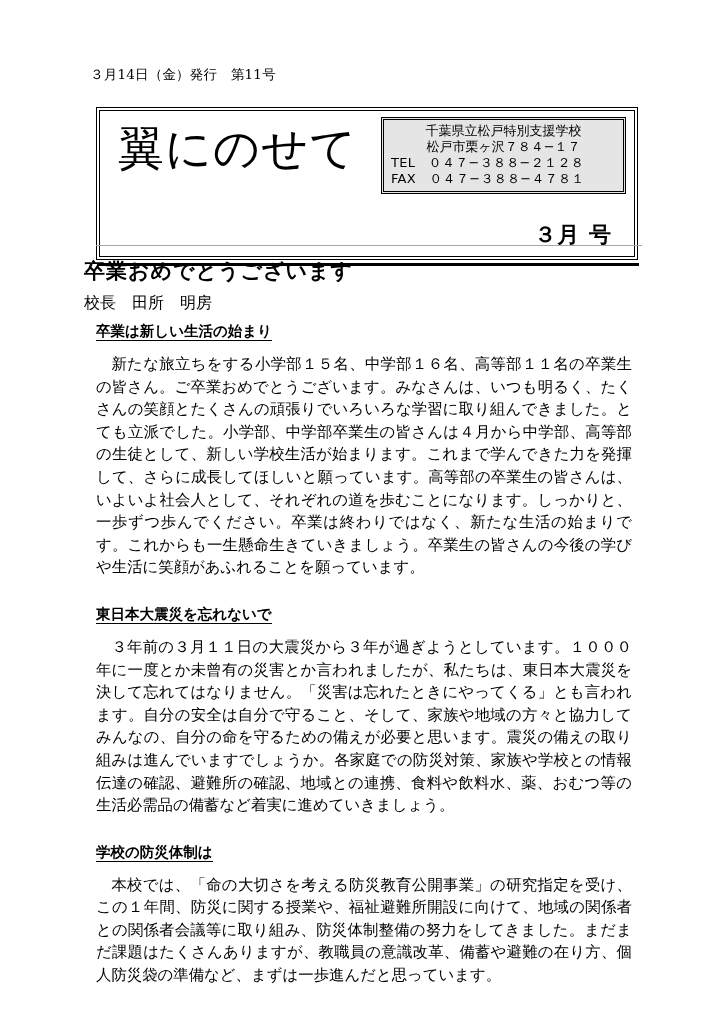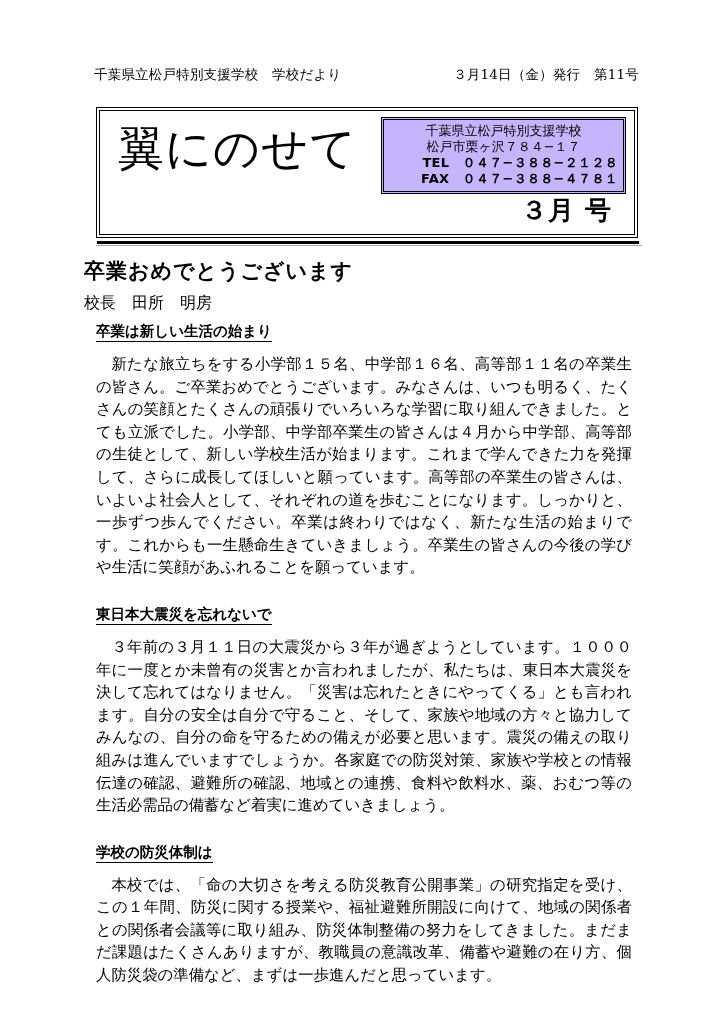--- a/index.html
+++ b/index.html
@@ -38,21 +38,21 @@
   }
   .runhead .rh-left { margin-left: 4px; }
   .runhead .rh-right { margin-right: 2px; }
 
   
   .masthead {
     position: absolute;
     top: 107px;
     left: 96px;
     width: 542px;
-    height: 131px;
+    height: 153px;
     box-sizing: border-box;
     border: 1px solid #000;
     background: #ffffff;
     padding: 2px;
   }
   .masthead-inner {
     position: relative;
     width: 100%;
     height: 100%;
     box-sizing: border-box;
@@ -98,55 +98,54 @@
     letter-spacing: 0.5px;
     white-space: nowrap;
   }
 
   .mast-issue {
     position: absolute;
     right: 22px;
     bottom: 6px;
     font-family: "DejaVu Sans", sans-serif;
     font-weight: bold;
-    font-size: 26px;
+    font-size: 22px;
     letter-spacing: 1px;
     white-space: nowrap;
   }
 
   
   .infobox {
     position: absolute;
     top: 6px;
     right: 8px;
     width: 245px;
     box-sizing: border-box;
     border: 1px solid #000;
     padding: 1px;
-    background: #c4b5fd;
+    background: #e5e5e5;
   }
   .infobox-inner {
     box-sizing: border-box;
     border: 1px solid #000;
     padding: 3px 5px 4px 5px;
     text-align: center;
   }
   .infobox-line {
     font-family: "DejaVu Sans", sans-serif;
     font-size: 13px;
     line-height: 16px;
     white-space: nowrap;
     letter-spacing: 0px;
   }
   .infobox-line.tel,
   .infobox-line.fax {
-    text-align: right;
+    text-align: left;
     padding-left: 2px;
     letter-spacing: 0.3px;
-    font-weight: bold;
   }
 
   
   .article {
     position: absolute;
     top: 255px;
     left: 84px;
     width: 560px;
   }
   .article-title {
@@ -160,21 +159,21 @@
   .byline {
     font-family: "DejaVu Sans", sans-serif;
     font-size: 16px;
     text-align: left;
     padding-right: 8px;
     margin: 0 0 8px 0;
     white-space: nowrap;
   }
 
   .sec-head {
-    font-family: Liberation Mono, monospace;
+    font-family: Liberation Sans, sans-serif;
     font-weight: bold;
     font-size: 14.5px;
     margin: 0 0 1px 0;
     padding-left: 12px;
   }
   .sec-head span {
     border-bottom: 1.5px solid #000;
     padding-bottom: 1px;
   }
 
@@ -191,21 +190,20 @@
   }
   .body-text.tight { margin-top: 0; }
   .gap-m { height: 14px; }
 </style>
 </head>
 <body>
 
 <div id="page">
 
   <div class="runhead">
-    <div class="rh-left">千葉県立松戸特別支援学校　学校だより</div>
     <div class="rh-right">３月14日（金）発行　第11号</div>
   </div>
 
   <div class="masthead">
     <div class="masthead-inner">
 
       <div class="mast-title">翼にのせて</div>
 
       <div class="infobox">
         <div class="infobox-inner">

